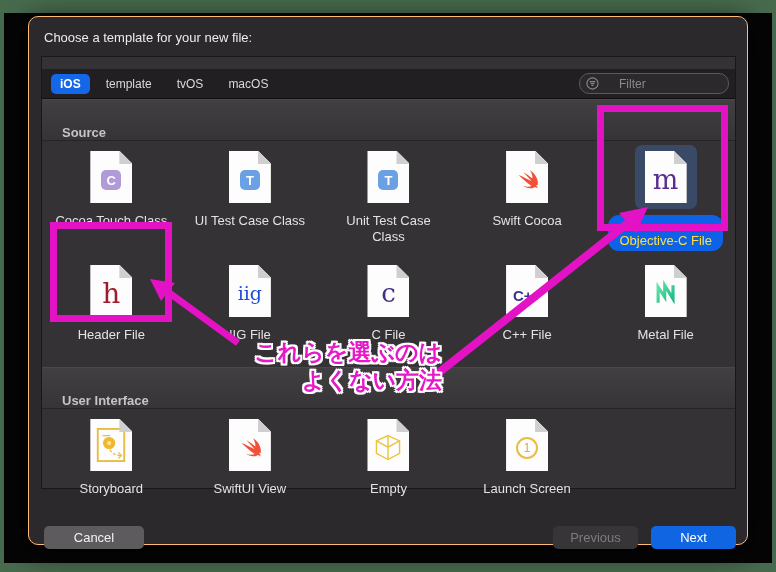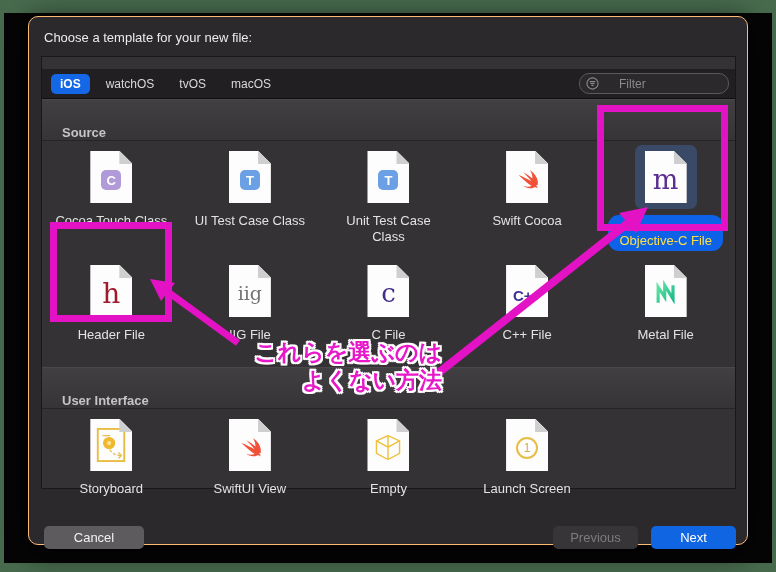--- a/index.html
+++ b/index.html
@@ -67,21 +67,21 @@
   .badge {
     width:20px; height:20px; border-radius:5px; margin-top:6px;
     color:#fff; font-weight:bold; font-size:13px;
     display:flex; align-items:center; justify-content:center;
   }
   .badge.purple { background:#b09bd8; }
   .badge.blue { background:#6ba0e4; }
   .serif { font-family:"DejaVu Serif","Liberation Serif",serif; margin-top:4px; }
   .glyph-m { font-size:27px; color:#5b2d91; }
   .glyph-h { font-size:28px; color:#a01a2e; }
-  .glyph-iig { font-size:19px; color:#737373; }
+  .glyph-iig { font-size:19px; color:#1d4ed8; }
   .glyph-c { font-size:26px; color:#433086; }
   .glyph-cpp { font-size:15px; font-weight:bold; color:#3b2f93; margin-top:8px;}
   .glyph-one {
     width:22px; height:22px; border:2px solid #e9bc43; border-radius:50%;
     color:#dfae33; font-size:12px; display:flex; align-items:center; justify-content:center; margin-top:5px;
   }
   .glyph-dashed { width:24px; height:28px; border:2px dashed #e9bc43; border-radius:4px; margin-top:4px; }
 
   
   .cell.selected { padding-top:4px; }
@@ -122,21 +122,21 @@
 <div class="screen">
   <div class="backdrop"></div>
 
   <div class="dialog">
     <div class="dialog-title">Choose a template for your new file:</div>
 
     <div class="panel">
 
       <div class="tabbar">
         <div class="tab selected">iOS</div>
-        <div class="tab">watchOS</div>
+        <div class="tab">template</div>
         <div class="tab">tvOS</div>
         <div class="tab">macOS</div>
         <div class="filter-field">
           <svg width="13" height="13" viewBox="0 0 14 14">
             <circle cx="7" cy="7" r="6" fill="none" stroke="#8b898b" stroke-width="1.2"></circle>
             <path d="M4 5h6 M4.8 7h4.4 M5.8 9h2.4" stroke="#8b898b" stroke-width="1.2"></path>
           </svg>
           <input type="text" placeholder="Filter" style="">
         </div>
       </div>

